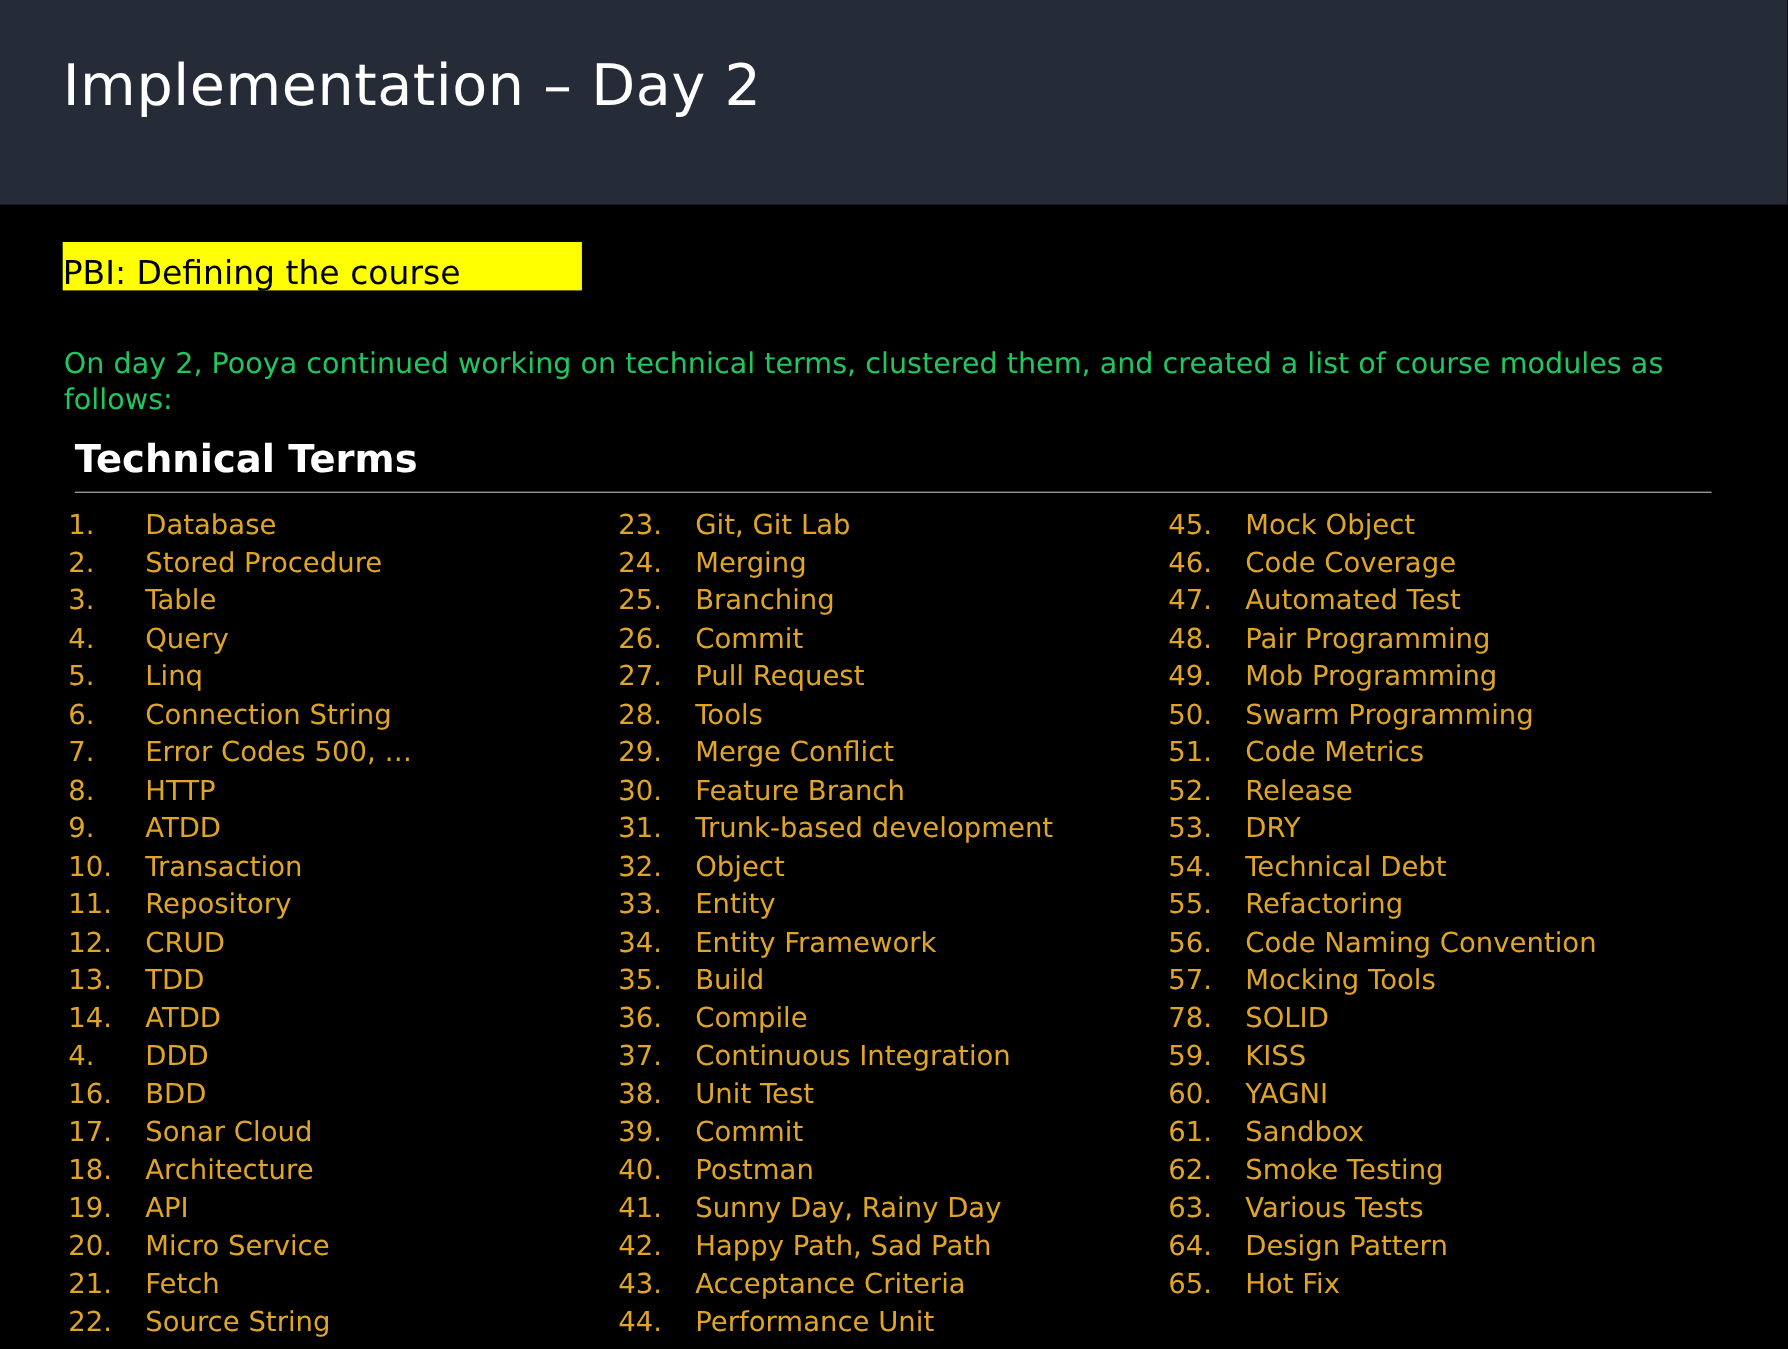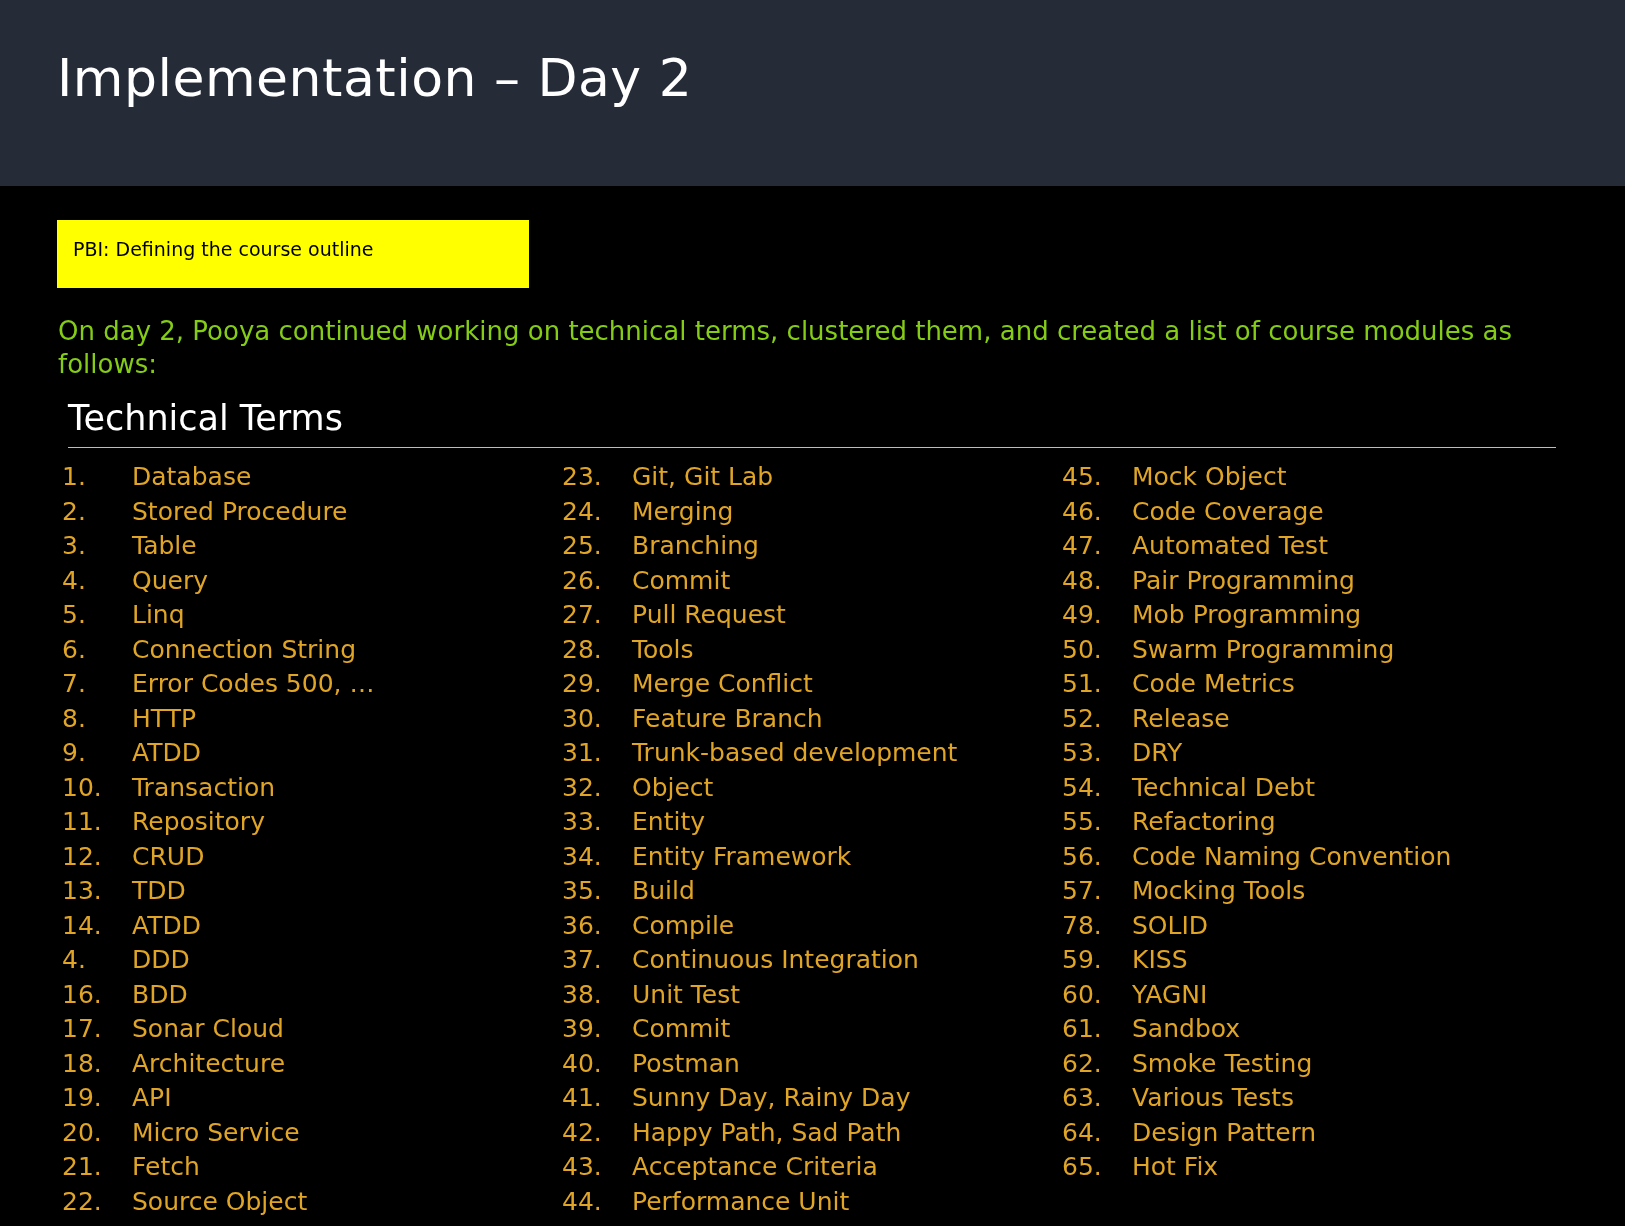--- a/index.html
+++ b/index.html
@@ -37,44 +37,43 @@
     letter-spacing: 0.5px;
     color: #ffffff;
     font-family: "DejaVu Sans", sans-serif;
     white-space: nowrap;
   }
   .pbi-badge {
     position: absolute;
     left: 57px;
     top: 220px;
     width: 472px;
-    height: 68px;
+    height: 44px;
     background: #ffff00;
     color: #000000;
-    font-size: 19px;
+    font-size: 30px;
     line-height: 58px;
-    padding-left: 16px;
     box-sizing: border-box;
     font-family: "DejaVu Sans", sans-serif;
   }
   .intro-text {
     position: absolute;
     left: 58px;
     top: 315px;
     width: 1520px;
     font-size: 26px;
     line-height: 1.28;
-    color: #84cc16;
+    color: #22c55e;
   }
   .section-heading {
     position: absolute;
     left: 68px;
     top: 398px;
     font-size: 35px;
-    font-weight: normal;
+    font-weight: bold;
     color: #ffffff;
   }
   .divider {
     position: absolute;
     left: 68px;
     top: 447px;
     width: 1488px;
     height: 1px;
     background: #bdbdbd;
   }
@@ -208,21 +207,21 @@
       <div class="term-row">
           <span class="term-num">20.</span>
           <span class="term-label">Micro Service</span>
         </div>
       <div class="term-row">
           <span class="term-num">21.</span>
           <span class="term-label">Fetch</span>
         </div>
       <div class="term-row">
           <span class="term-num">22.</span>
-          <span class="term-label">Source Object</span>
+          <span class="term-label">Source String</span>
         </div>
     </div>
 
     <div class="col">
       <div class="term-row">
           <span class="term-num">23.</span>
           <span class="term-label">Git, Git Lab</span>
         </div>
       <div class="term-row">
           <span class="term-num">24.</span>

